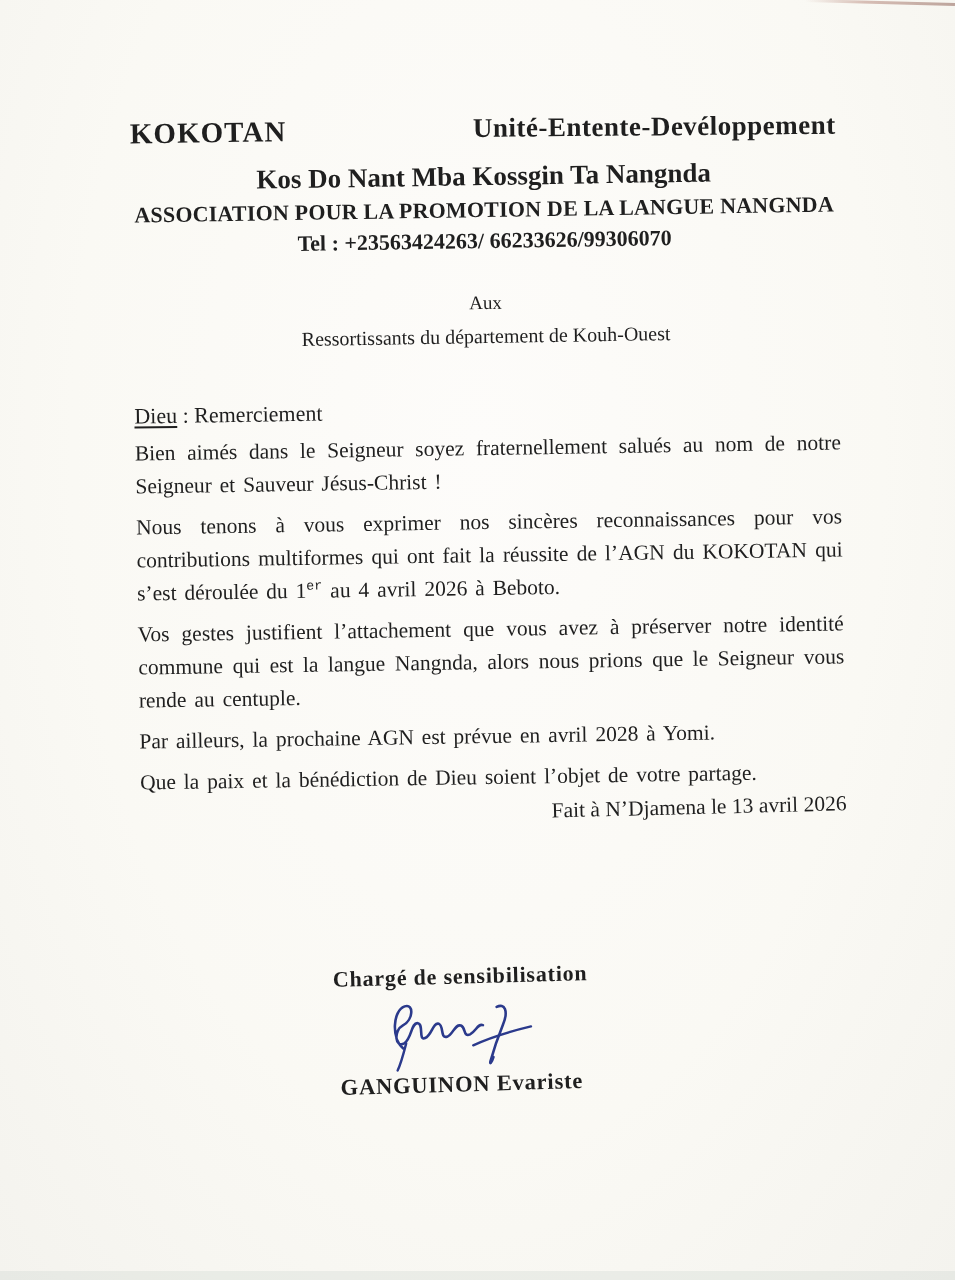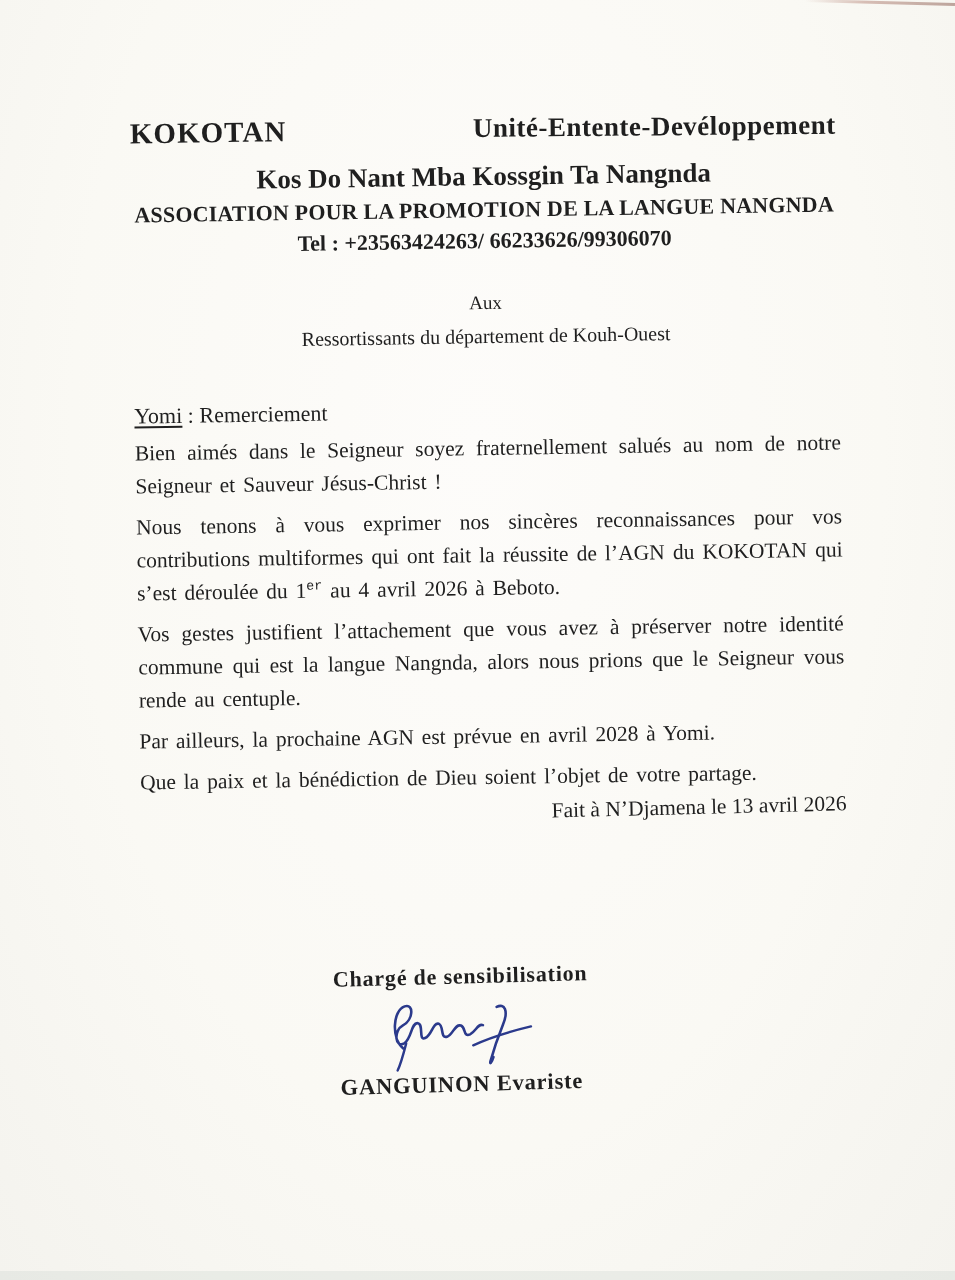--- a/index.html
+++ b/index.html
@@ -152,21 +152,21 @@
     </div>
 
     <div class="org-local">Kos Do Nant Mba Kossgin Ta Nangnda</div>
     <div class="org-full">ASSOCIATION POUR LA PROMOTION DE LA LANGUE NANGNDA</div>
     <div class="org-phone">Tel : +23563424263/ 66233626/99306070</div>
 
     <div class="recipient-label">Aux</div>
     <div class="recipient-value">Ressortissants du département de Kouh-Ouest</div>
 
     <div class="subject-line">
-      <span class="subject-label">Yomi</span><span> : </span><span>Remerciement</span>
+      <span class="subject-label">Dieu</span><span> : </span><span>Remerciement</span>
     </div>
 
     <p class="para">Bien aimés dans le Seigneur soyez fraternellement salués au nom de notre Seigneur et Sauveur Jésus-Christ !</p>
 
     <p class="para"><span>Nous tenons à vous exprimer nos sincères reconnaissances pour vos contributions multiformes qui ont fait la réussite de l’AGN du KOKOTAN qui s’est déroulée du 1</span><sup>er</sup><span> au 4 avril 2026 à Beboto.</span></p>
 
     <p class="para">Vos gestes justifient l’attachement que vous avez à préserver notre identité commune qui est la langue Nangnda, alors nous prions que le Seigneur vous rende au centuple.</p>
 
     <p class="para">Par ailleurs, la prochaine AGN est prévue en avril 2028 à Yomi.</p>
 

